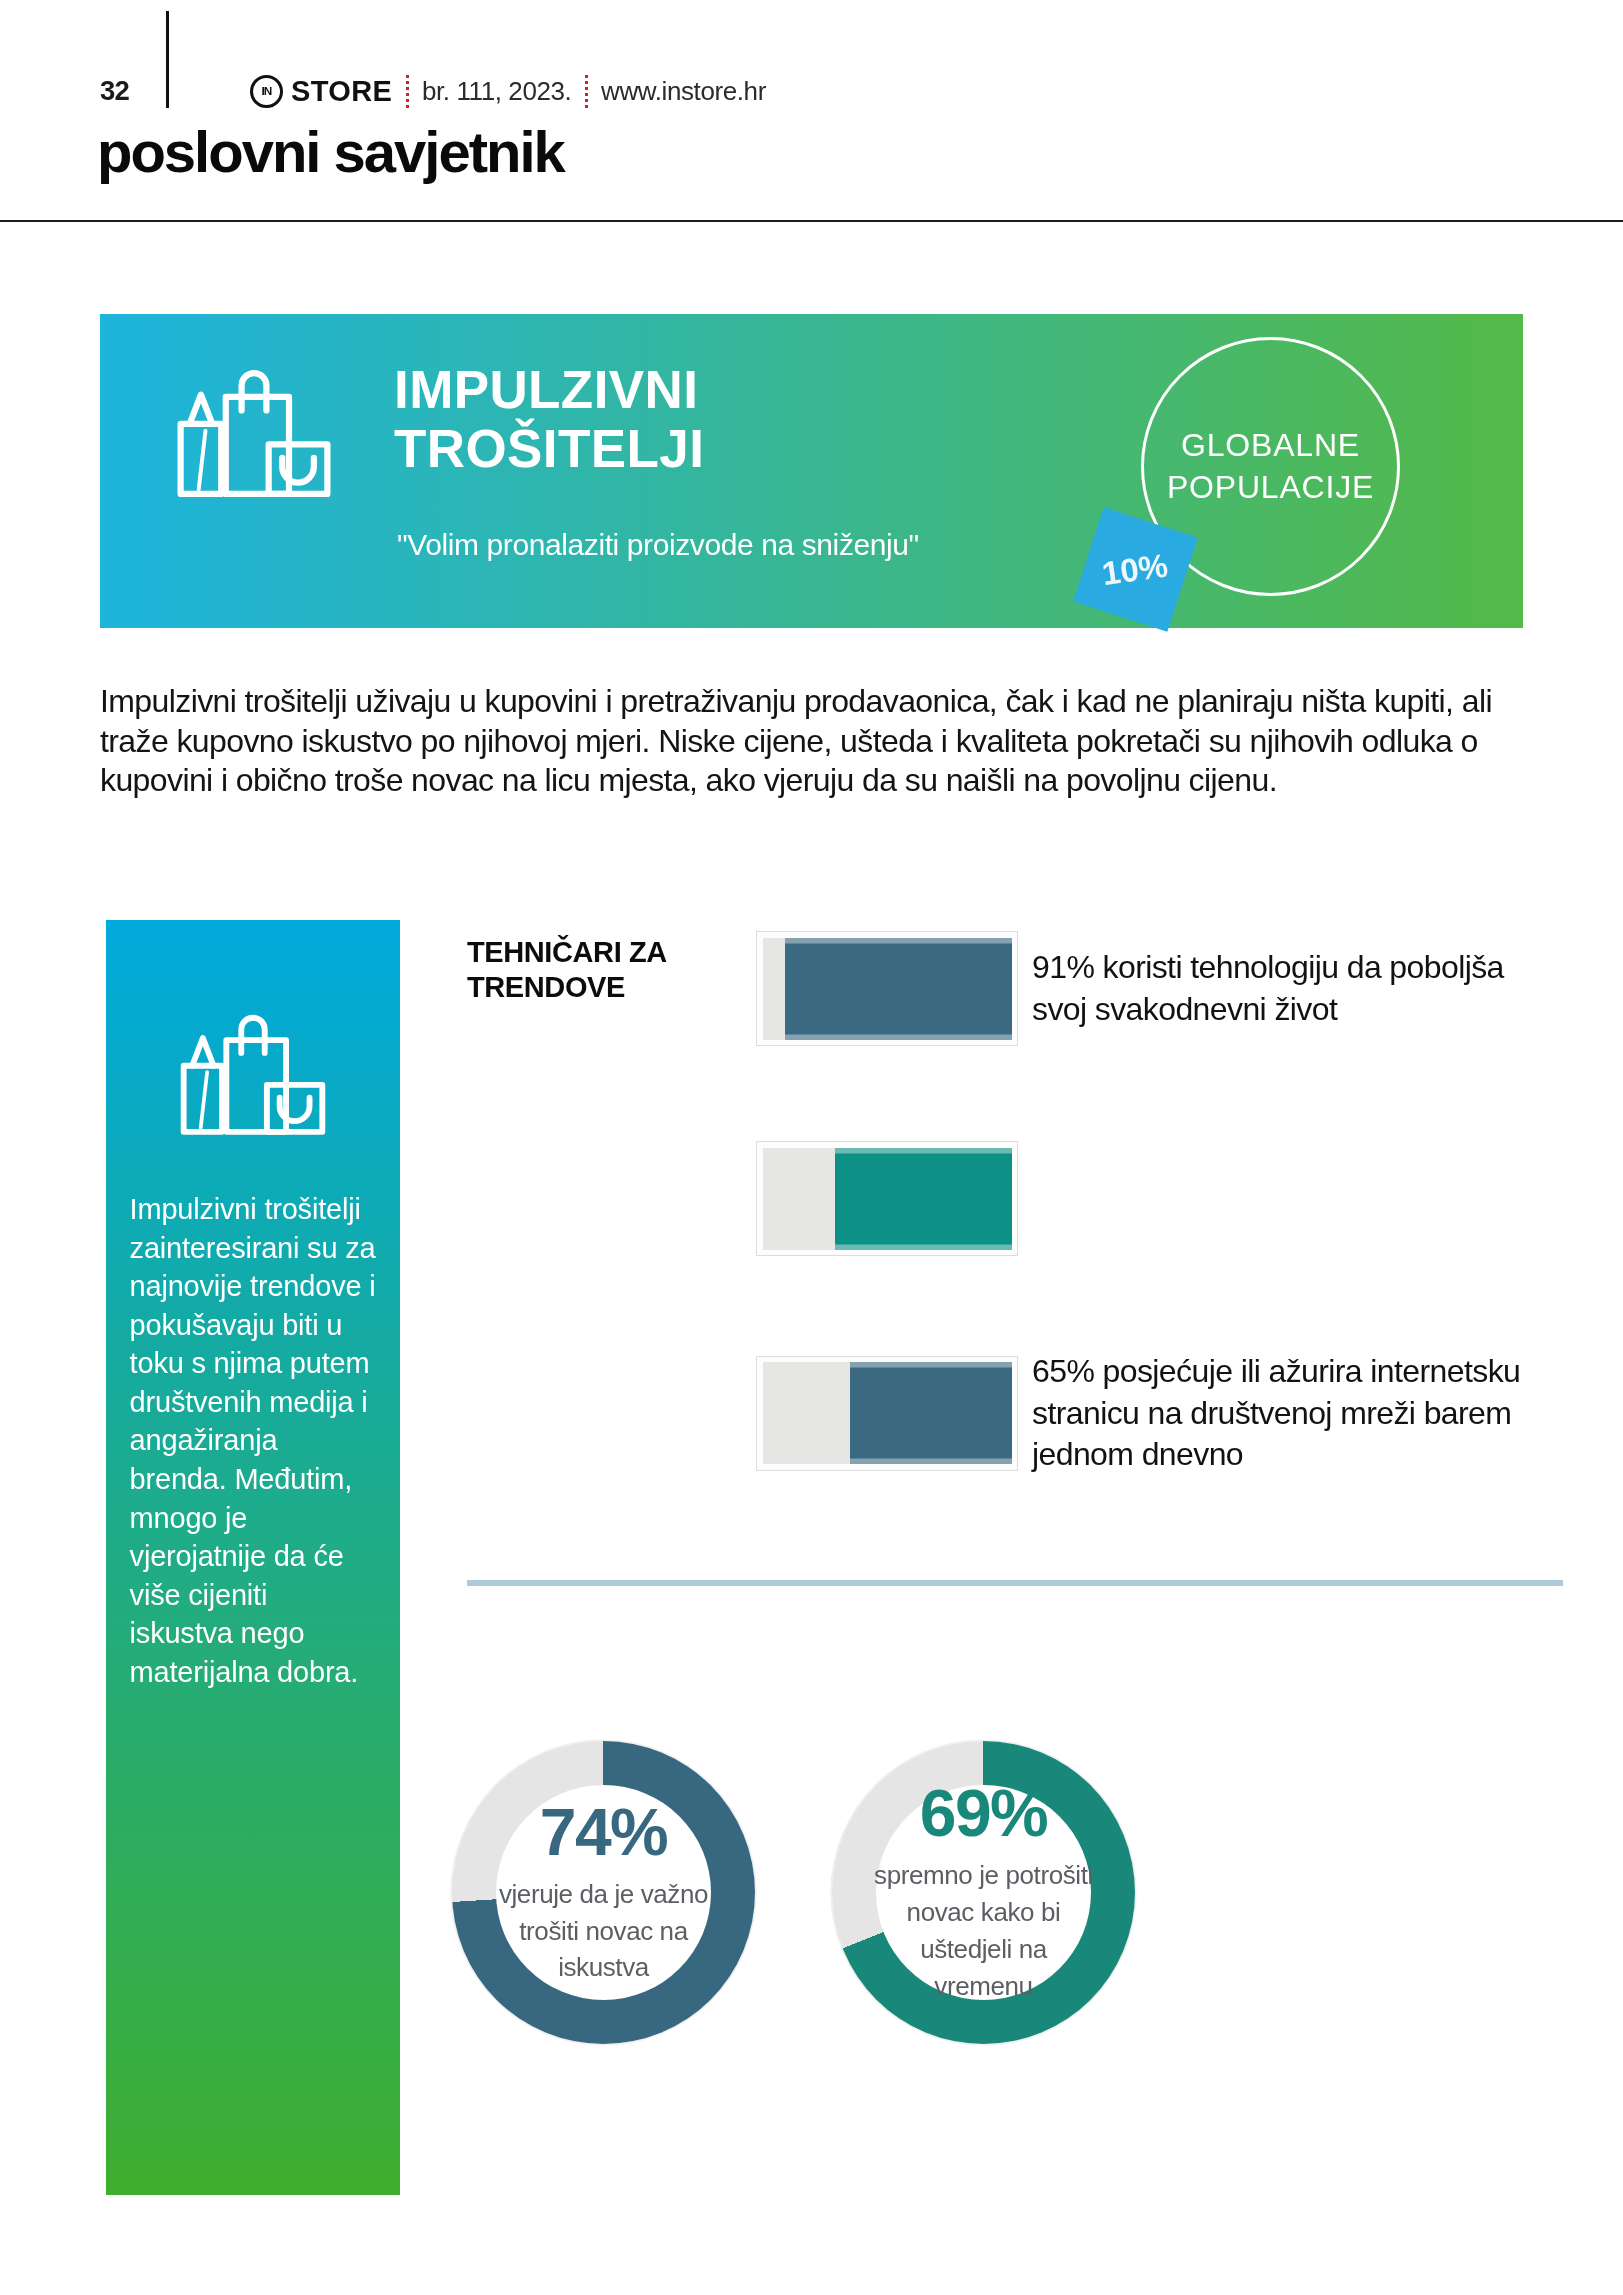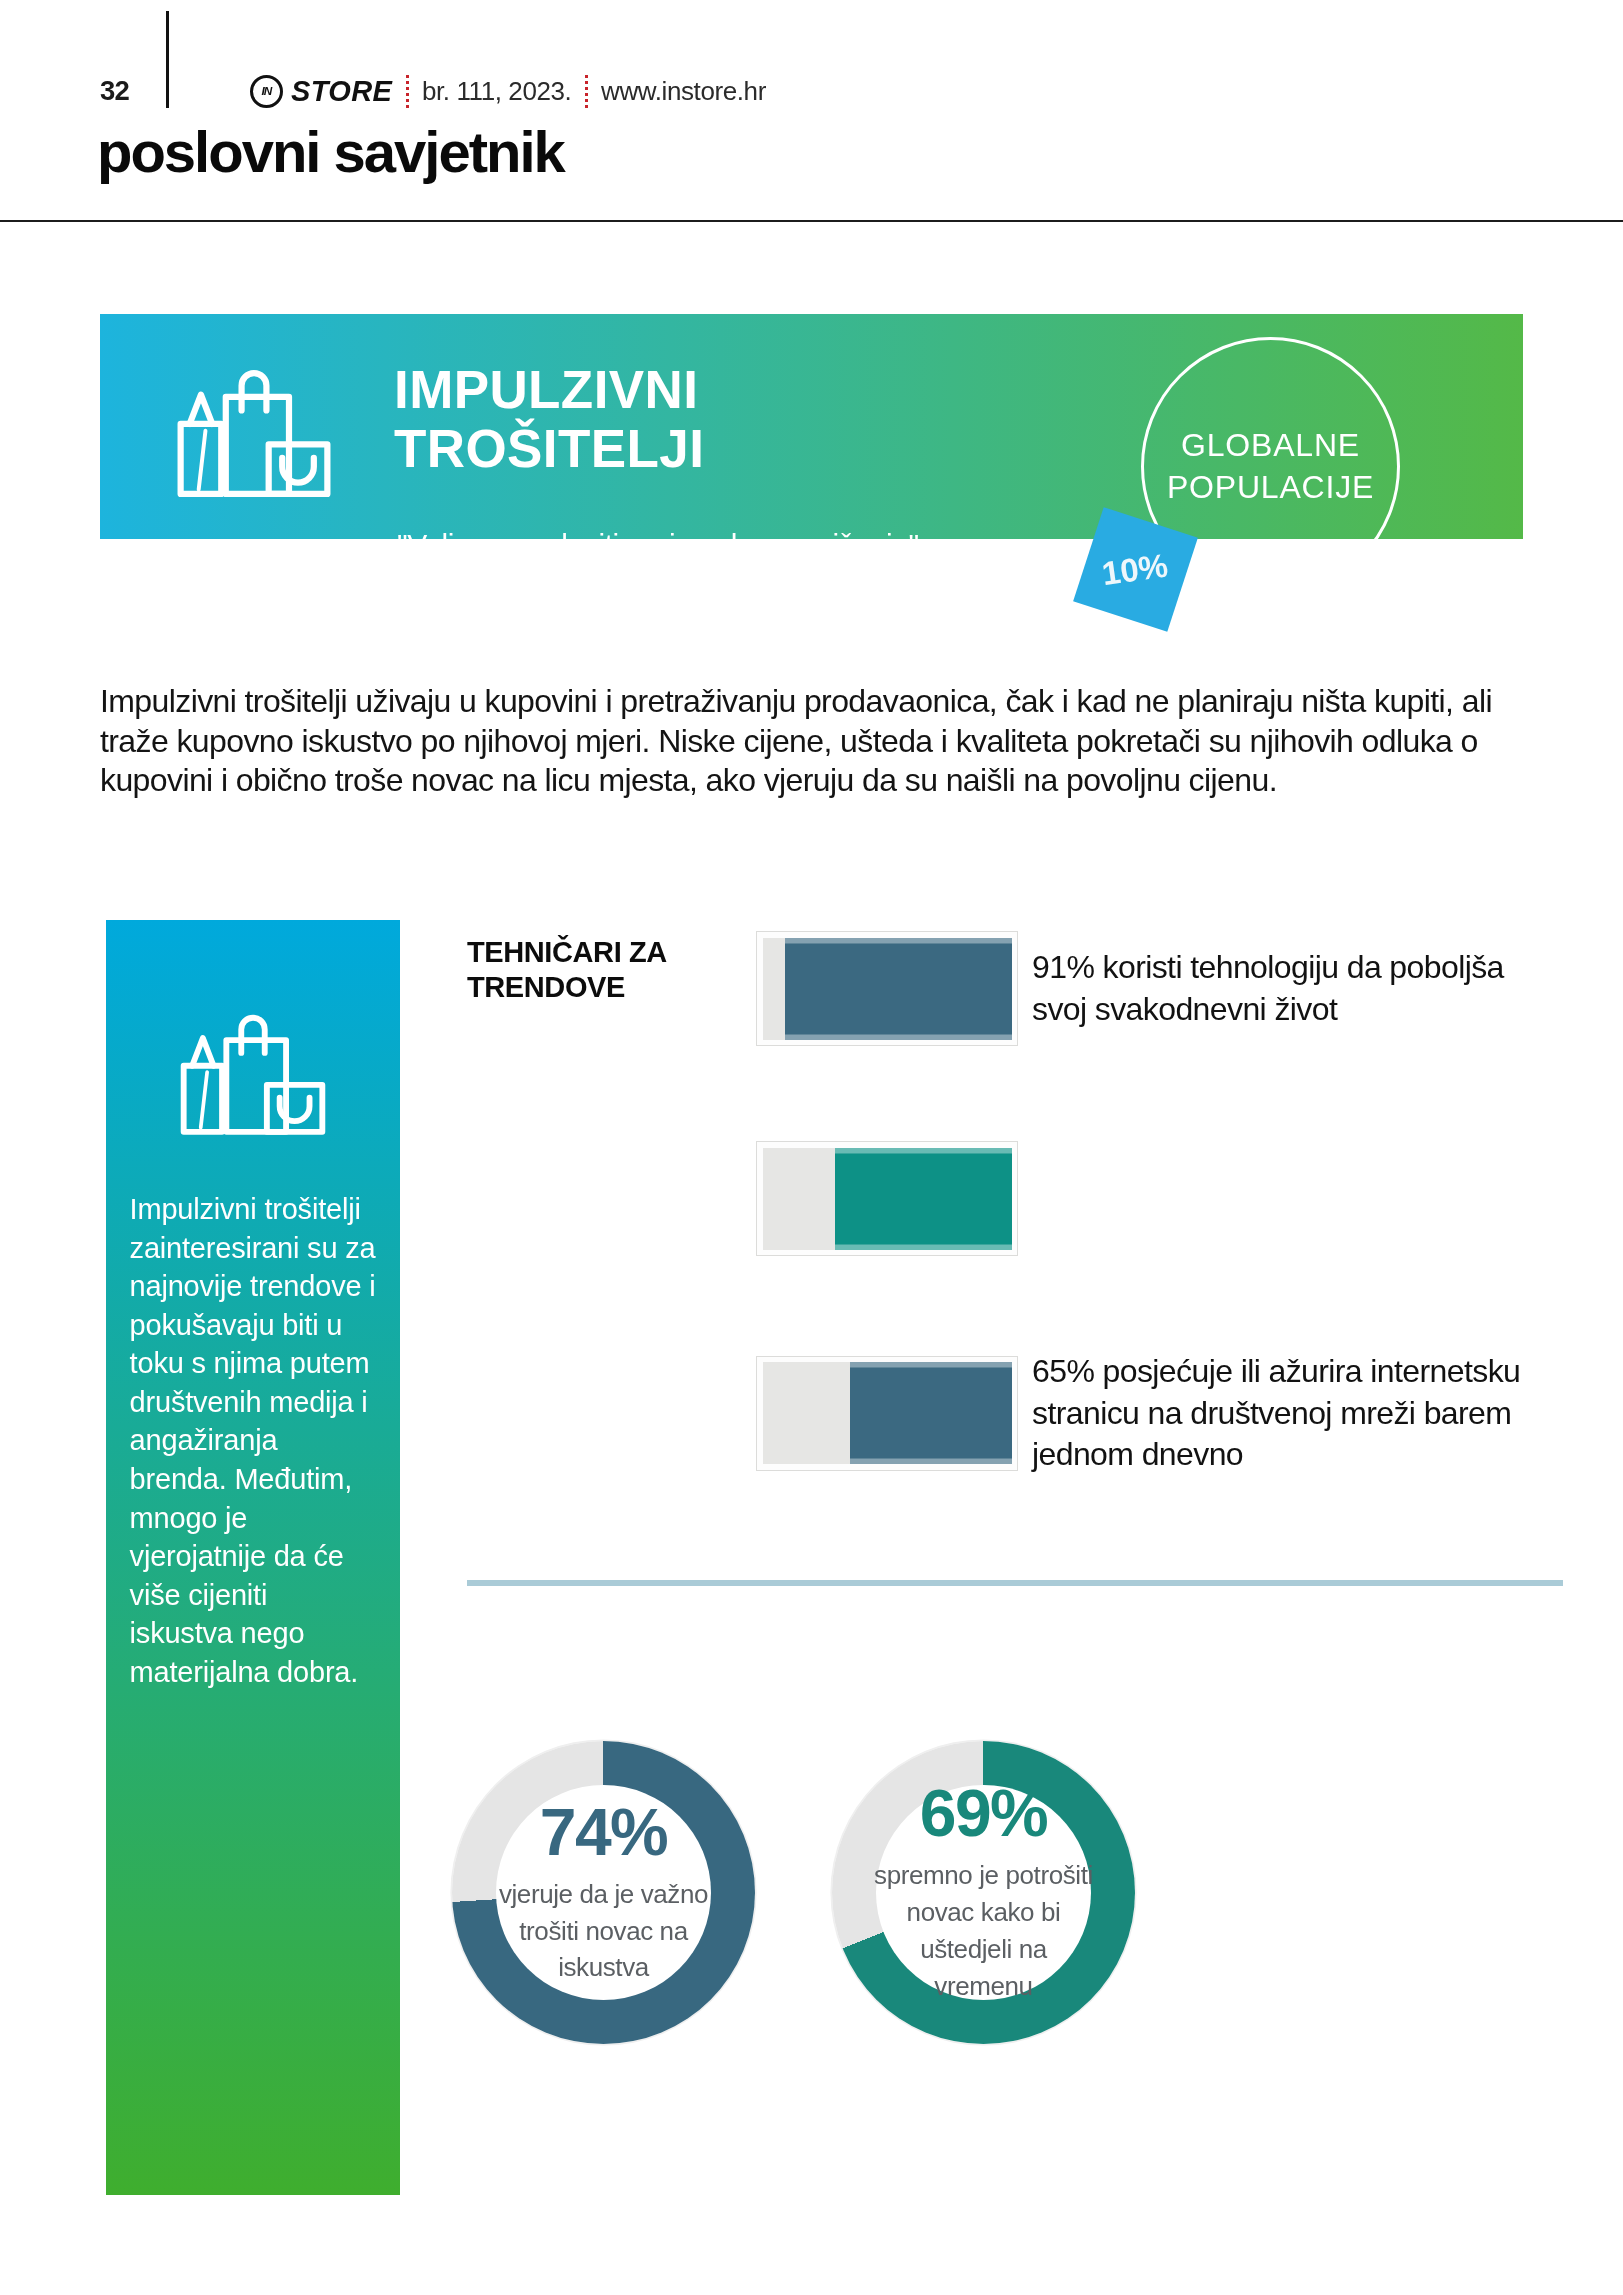--- a/index.html
+++ b/index.html
@@ -4,30 +4,30 @@
 <style>
   html,body{margin:0;padding:0;background:#ffffff;}
   .page{
     position:relative;width:1623px;height:2295px;background:#ffffff;overflow:hidden;
     font-family:"Liberation Sans", sans-serif;color:#1b1b1b;
   }
   
   .masthead{position:absolute;left:100px;top:69px;height:44px;display:flex;align-items:center;}
   .page-num{font-size:27.5px;font-weight:800;letter-spacing:-0.8px;}
   .head-rule{position:absolute;left:166px;top:11px;width:3.1px;height:97px;background:#111;}
-  .logo-wrap{display:flex;align-items:flex-end;margin-left:121px;font-style:italic;}
+  .logo-wrap{display:flex;align-items:flex-end;margin-left:121px;}
   .logo-circle{width:27px;height:27px;border:3.1px solid #111;border-radius:50%;display:flex;align-items:center;justify-content:center;
     font-size:11.8px;font-weight:900;letter-spacing:-0.8px;color:#111;}
   .logo-store{font-size:29px;font-weight:900;letter-spacing:0.4px;margin-left:7.9px;color:#111;}
   .dot-sep{height:33px;border-left:3.1px dotted #c8242b;margin:0 12.6px 0 14px;}
   .issue-text,.site-text{font-size:26px;color:#2b2b2b;letter-spacing:-0.4px;}
   .section-title{position:absolute;left:97px;top:118px;font-size:58px;font-weight:800;letter-spacing:-2px;color:#0a0a0a;}
   .title-rule{position:absolute;left:0;top:220px;width:1623px;height:2.4px;background:#1c1c1c;}
   
-  .hero{position:absolute;left:100px;top:314px;width:1423px;height:225px;background:linear-gradient(90deg,#1db4dd,#54b948);}
+  .hero{position:absolute;left:100px;top:314px;width:1423px;height:314px;background:linear-gradient(90deg,#1db4dd,#54b948);}
   .hero-icon{position:absolute;left:69px;top:49px;}
   .hero-title{position:absolute;left:294px;top:46px;color:#fff;font-size:53px;font-weight:800;letter-spacing:0.4px;line-height:1.12;}
   .hero-quote{position:absolute;left:297px;top:214px;color:#fff;font-size:30px;letter-spacing:-0.4px;}
   .hero-circle{position:absolute;left:1041px;top:23px;width:253px;height:253px;border:3.9px solid #fff;border-radius:50%;
     display:flex;flex-direction:column;align-items:center;justify-content:center;color:#fff;font-size:32px;line-height:1.3;letter-spacing:0.8px;}
   .hero-badge{position:absolute;left:986px;top:206px;width:99px;height:99px;background:#29abe2;transform:rotate(18deg);
     display:flex;align-items:center;justify-content:center;}
   .hero-badge span{transform:rotate(-26deg);color:#eef7fb;font-size:33px;font-weight:700;}
   
   .intro{position:absolute;left:100px;top:682px;width:1428px;font-size:32px;line-height:1.24;letter-spacing:-0.6px;color:#141414;}

